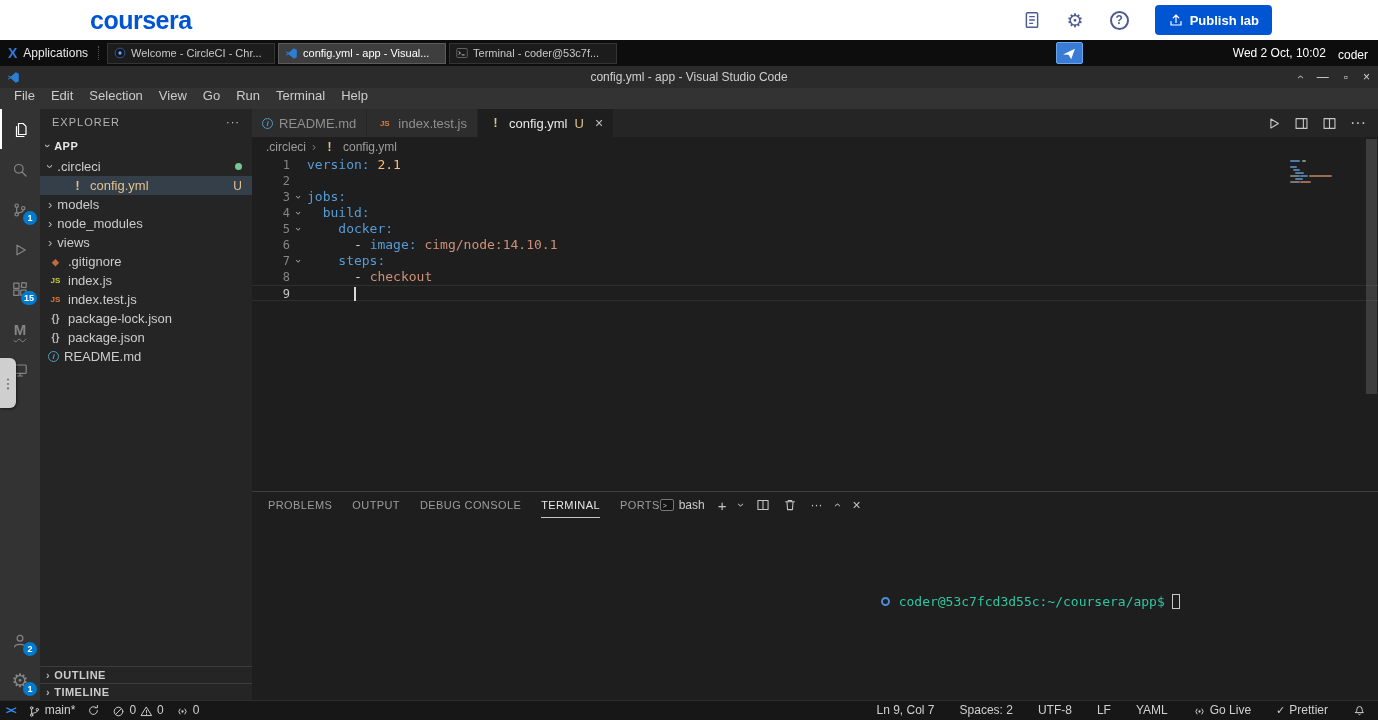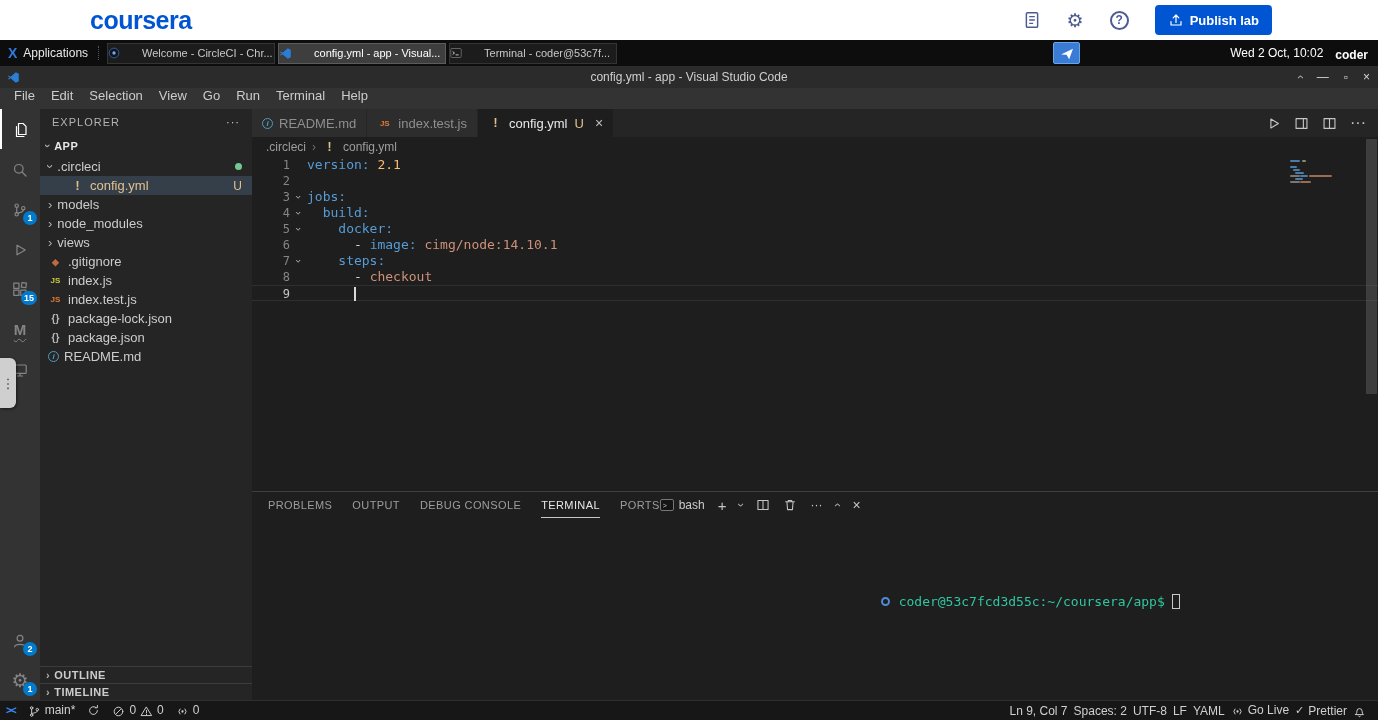--- a/index.html
+++ b/index.html
@@ -16,26 +16,26 @@
   .c-help{width:19px;height:19px;border:2px solid #4d5b92;border-radius:50%;color:#4d5b92;font-weight:bold;font-size:12px;display:flex;align-items:center;justify-content:center}
   .c-save{height:30px;padding:0 14px;background:#fff;border:1px solid #2a65c0;color:#2a65c0;font-size:13px;font-weight:bold;border-radius:4px;font-family:inherit}
   .c-publish{height:30px;padding:0 13px;background:#0056d2;border:none;color:#fff;font-size:13px;font-weight:bold;border-radius:4px;display:flex;align-items:center;gap:6px;font-family:inherit}
 
   
   #taskbar{position:absolute;top:40px;left:0;width:1378px;height:26px;background:#0d0d0d;display:flex;align-items:center;color:#ddd;font-size:12px;z-index:10}
   .tb-x{color:#2f7bde;font-weight:bold;font-size:14px;margin:0 6px 0 8px}
   .tb-apps{margin-right:10px;color:#e8e8e8}
   .tb-sep{height:14px;border-left:1px dotted #555;margin-right:8px}
   .tb-windows{display:flex;gap:3px}
-  .tb-win{width:168px;height:21px;background:#1c1c1c;border:1px solid #343434;display:flex;align-items:center;gap:22px;padding:0 0;font-size:11px;color:#c8c8c8;white-space:nowrap;overflow:hidden}
+  .tb-win{width:168px;height:21px;background:#1c1c1c;border:1px solid #343434;display:flex;align-items:center;gap:5px;padding:0 6px;font-size:11px;color:#c8c8c8;white-space:nowrap;overflow:hidden}
   .tb-win.active{background:#3e3e3e;border-color:#5c5c5c;color:#fff}
   .tb-win-ic{flex:none;display:flex;align-items:center}
   .tb-tray{margin-left:auto;width:27px;height:22px;background:#3a7bd5;border:1px solid #6aa5e8;border-radius:2px;display:flex;align-items:center;justify-content:center}
   .tb-clock{margin-left:150px;color:#fff;font-weight:normal}
-  .tb-user{margin:4px 10px 0 12px;color:#fff;font-weight:bold}
+  .tb-user{margin:4px 10px 0 12px;color:#fff;font-weight:normal}
 
   
   #vscode{position:absolute;top:66px;left:0;width:1378px;height:654px;background:#1e1e1e}
   #titlebar{height:22px;background:#2b2b2b;display:flex;align-items:center;font-size:12px;color:#cfcfcf;position:relative}
   .vsc-ic{position:absolute;left:7px;top:4px}
   .tb-title{margin:0 auto}
   .tb-controls{position:absolute;right:8px;top:0;height:22px;display:flex;align-items:center;gap:15px;color:#d6d6d6;font-size:12px}
   .chev{display:inline-block;color:#b0b0b0}
   .chev.down{transform:rotate(90deg)}
   .chev.up{transform:rotate(-90deg)}
@@ -109,21 +109,21 @@
   .panel-actions svg{width:14px;height:14px}
   .bash-chip{display:flex;align-items:center;gap:5px;color:#ccc}
   .term-ic{width:14px;height:12px;border:1px solid #777;border-radius:2px;background:#141414;font-size:7px;color:#ccc;display:inline-flex;align-items:center;padding-left:2px}
   .terminal{padding:11px 0 0 10px;font-family:"DejaVu Sans Mono",monospace;font-size:13px;display:flex;align-items:center}
   .term-deco{width:9px;height:9px;border:2px solid #4f8bd6;border-radius:50%;margin-right:9px;flex:none}
   .term-cursor{width:8px;height:15px;border:1px solid #c9c9c9;margin-left:7px}
 
   
   #statusbar{position:absolute;bottom:0;left:0;width:100%;height:20px;background:#171717;border-top:1px solid #2e2e2e;display:flex;align-items:center;color:#d0d0d0;font-size:12px}
   .st-left{display:flex;align-items:center;gap:12px;padding-left:6px}
-  .st-right{margin-left:auto;display:flex;align-items:flex-end;gap:6px;padding-right:12px}
+  .st-right{margin-left:auto;display:flex;align-items:flex-start;gap:25px;padding-right:12px}
   .st-item{display:flex;align-items:center;gap:4px}
   .st-item svg{width:13px;height:13px}
   .st-remote{color:#3794ff;font-weight:bold;font-size:10px;letter-spacing:-1px}
   .st-check{font-size:11px}
 
   
   #drawer-handle{position:absolute;left:0;top:358px;width:16px;height:50px;background:#cfcfcf;border-radius:0 6px 6px 0;display:flex;align-items:center;justify-content:center;color:#444;font-size:13px;z-index:20;box-shadow:1px 1px 3px rgba(0,0,0,.5)}
 </style>
 </head>
 <body>

